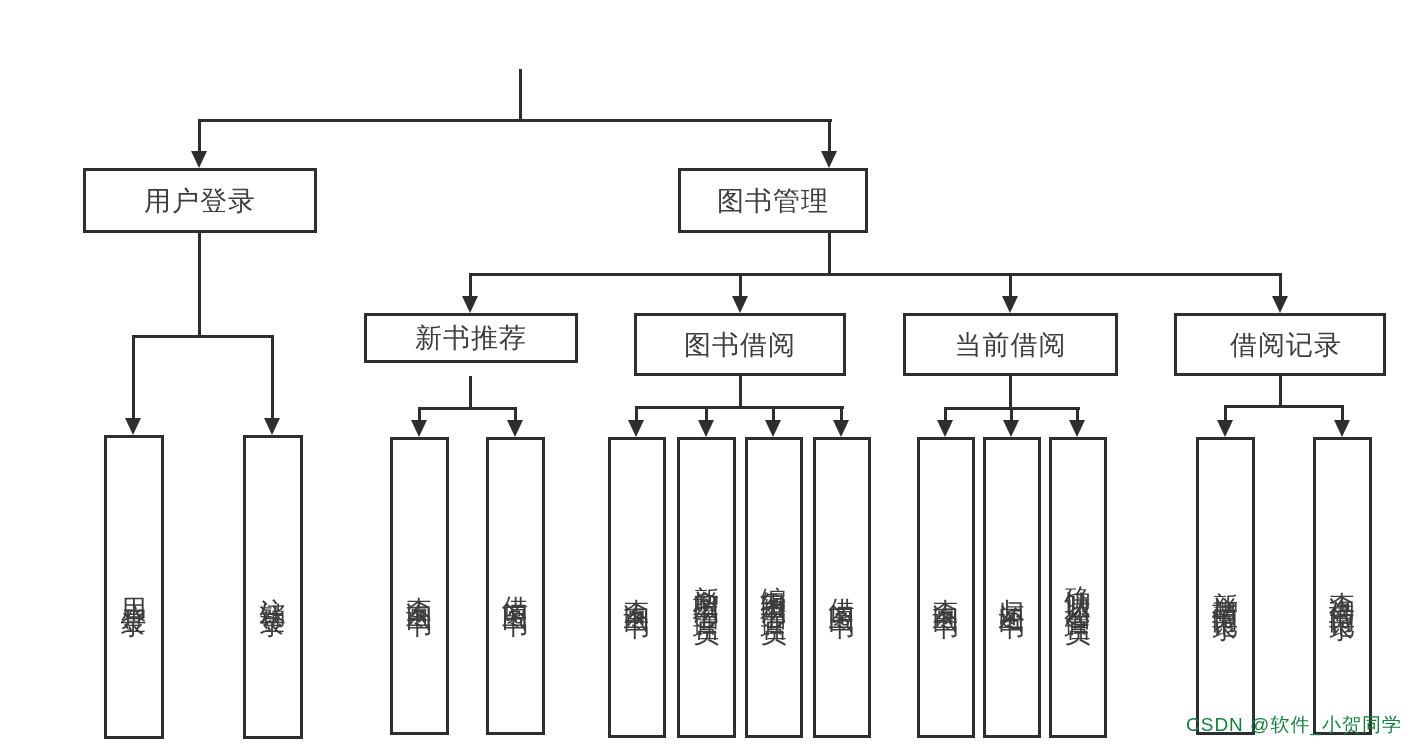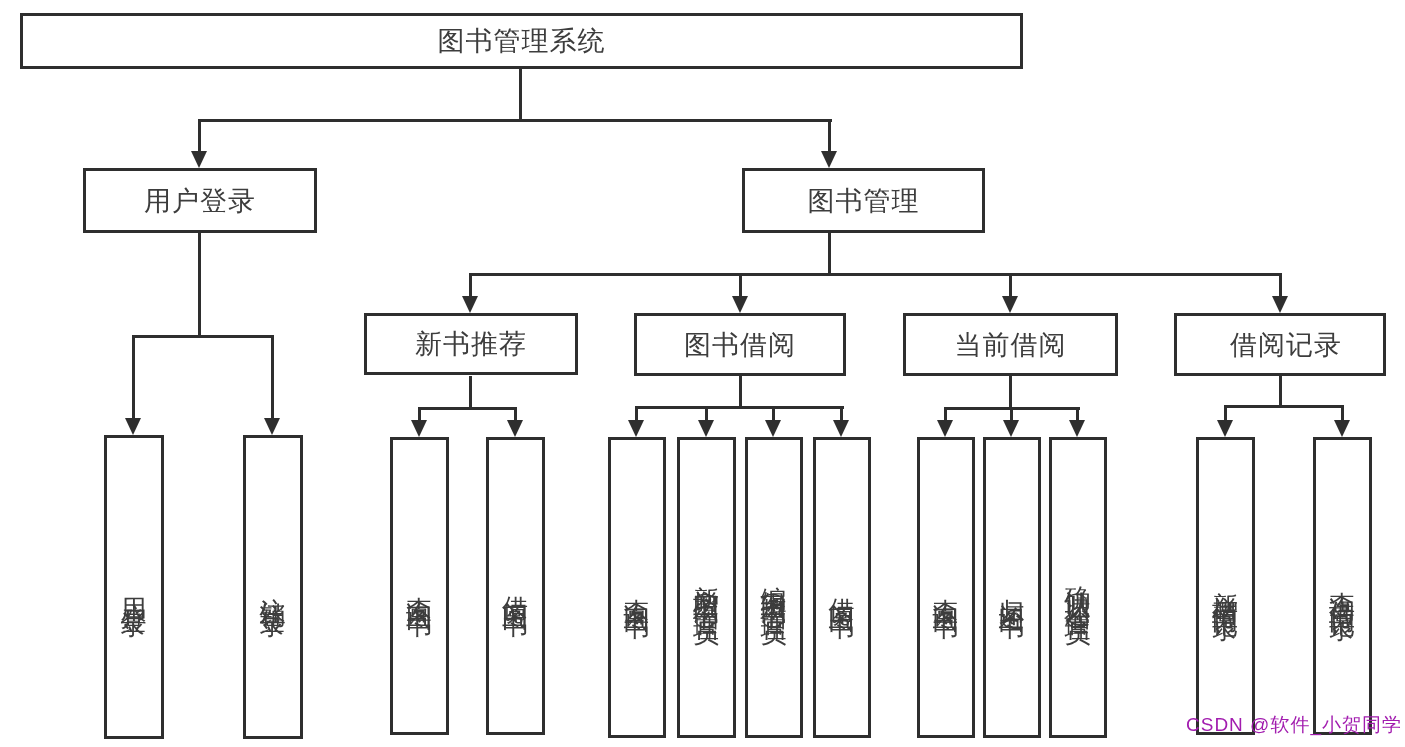--- a/index.html
+++ b/index.html
@@ -18,44 +18,41 @@
     letter-spacing:5px;font-size:26px;line-height:1;white-space:normal;
   }
   .h{position:absolute;height:3px;background:#2e2e2e;}
   .v{position:absolute;width:3px;background:#2e2e2e;}
   .arr{
     position:absolute;width:0;height:0;
     border-left:8px solid transparent;border-right:8px solid transparent;
     border-top:17px solid #2e2e2e;
   }
   .watermark{
-    position:absolute;left:1186px;top:712px;font-size:19px;color:#a21caf;
+    position:absolute;left:1186px;top:712px;font-size:19px;color:#15803d;
     letter-spacing:1px;white-space:nowrap;z-index:5;
   }
 </style>
 </head>
 <body>
 
 <div class="stage">
 
-  <div class="box" style="left:20px;top:13px;width:1003px;height:56px;">
-    <span>图书管理系统</span>
-  </div>
 
   <div class="v" style="left:519px;top:69px;height:50px;"></div>
   <div class="h" style="left:198px;top:119px;width:634px;"></div>
   <div class="v" style="left:198px;top:119px;height:32px;"></div>
   <div class="arr" style="left:191px;top:151px;"></div>
   <div class="v" style="left:828px;top:119px;height:32px;"></div>
   <div class="arr" style="left:821px;top:151px;"></div>
 
   <div class="box" style="left:83px;top:168px;width:234px;height:65px;">
     <span>用户登录</span>
   </div>
-  <div class="box" style="left:742px;top:168px;width:243px;height:65px;">
+  <div class="box" style="left:678px;top:168px;width:190px;height:65px;">
     <span>图书管理</span>
   </div>
 
   <div class="v" style="left:198px;top:233px;height:102px;"></div>
   <div class="h" style="left:132px;top:335px;width:142px;"></div>
   <div class="v" style="left:132px;top:335px;height:84px;"></div>
   <div class="arr" style="left:125px;top:418px;"></div>
   <div class="v" style="left:271px;top:335px;height:84px;"></div>
   <div class="arr" style="left:264px;top:418px;"></div>
 
@@ -63,21 +60,21 @@
   <div class="h" style="left:469px;top:273px;width:812px;"></div>
   <div class="v" style="left:469px;top:273px;height:23px;"></div>
   <div class="arr" style="left:462px;top:296px;"></div>
   <div class="v" style="left:739px;top:273px;height:23px;"></div>
   <div class="arr" style="left:732px;top:296px;"></div>
   <div class="v" style="left:1009px;top:273px;height:23px;"></div>
   <div class="arr" style="left:1002px;top:296px;"></div>
   <div class="v" style="left:1279px;top:273px;height:23px;"></div>
   <div class="arr" style="left:1272px;top:296px;"></div>
 
-  <div class="box" style="left:364px;top:313px;width:214px;height:62px;">
+  <div class="box" style="left:364px;top:313px;width:214px;height:50px;">
     <span>新书推荐</span>
   </div>
   <div class="box" style="left:903px;top:313px;width:215px;height:63px;">
     <span>当前借阅</span>
   </div>
   <div class="box" style="left:634px;top:313px;width:212px;height:63px;">
     <span>图书借阅</span>
   </div>
   <div class="box" style="left:1174px;top:313px;width:212px;height:63px;padding-left:12px;">
     <span>借阅记录</span>

